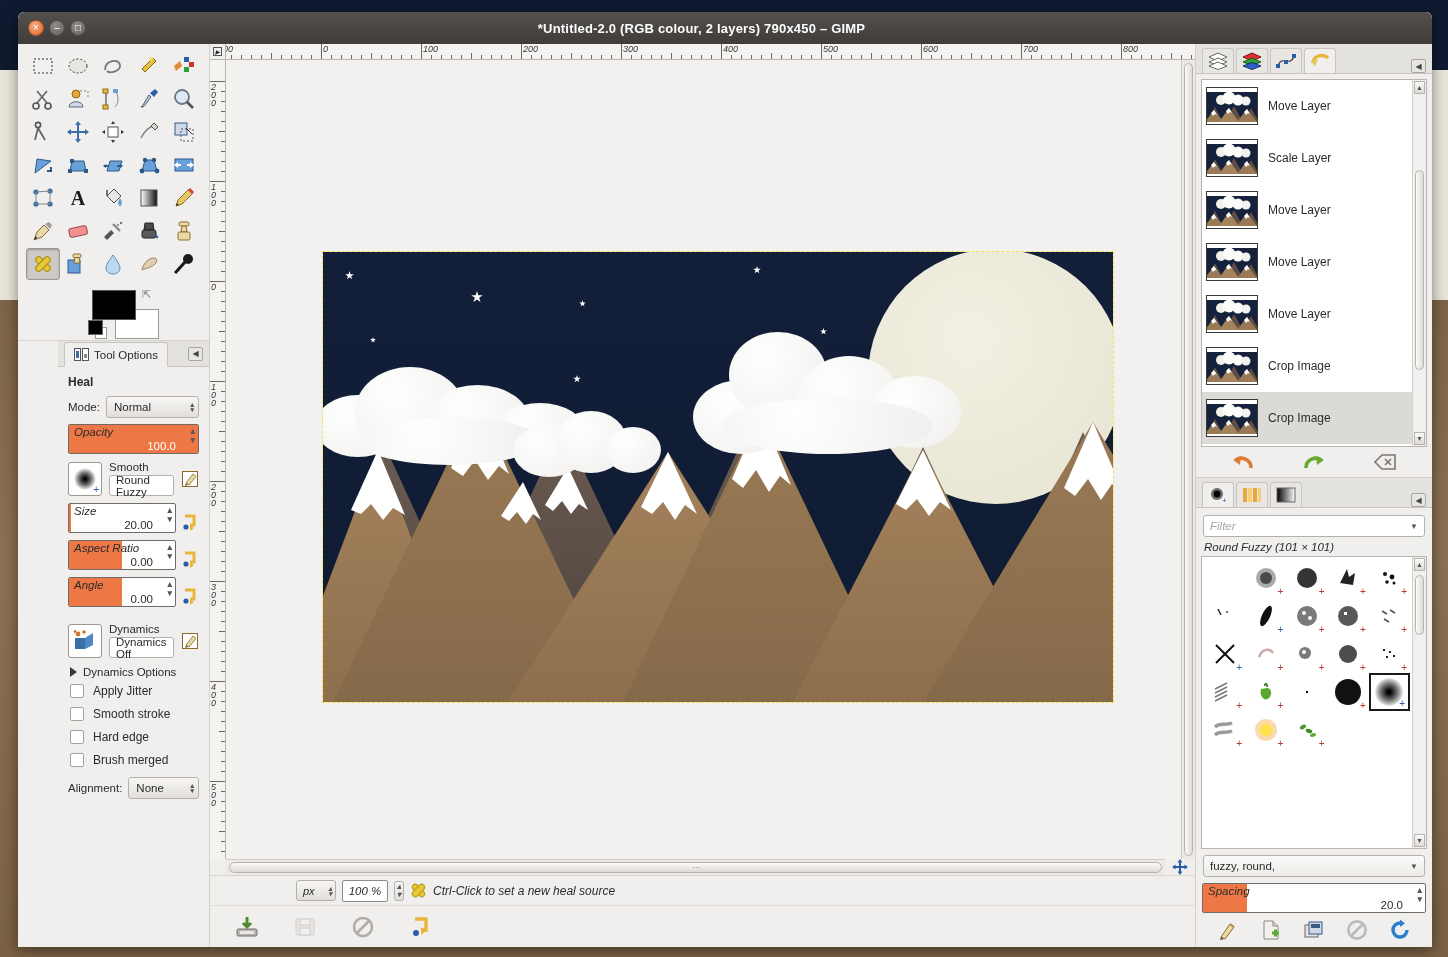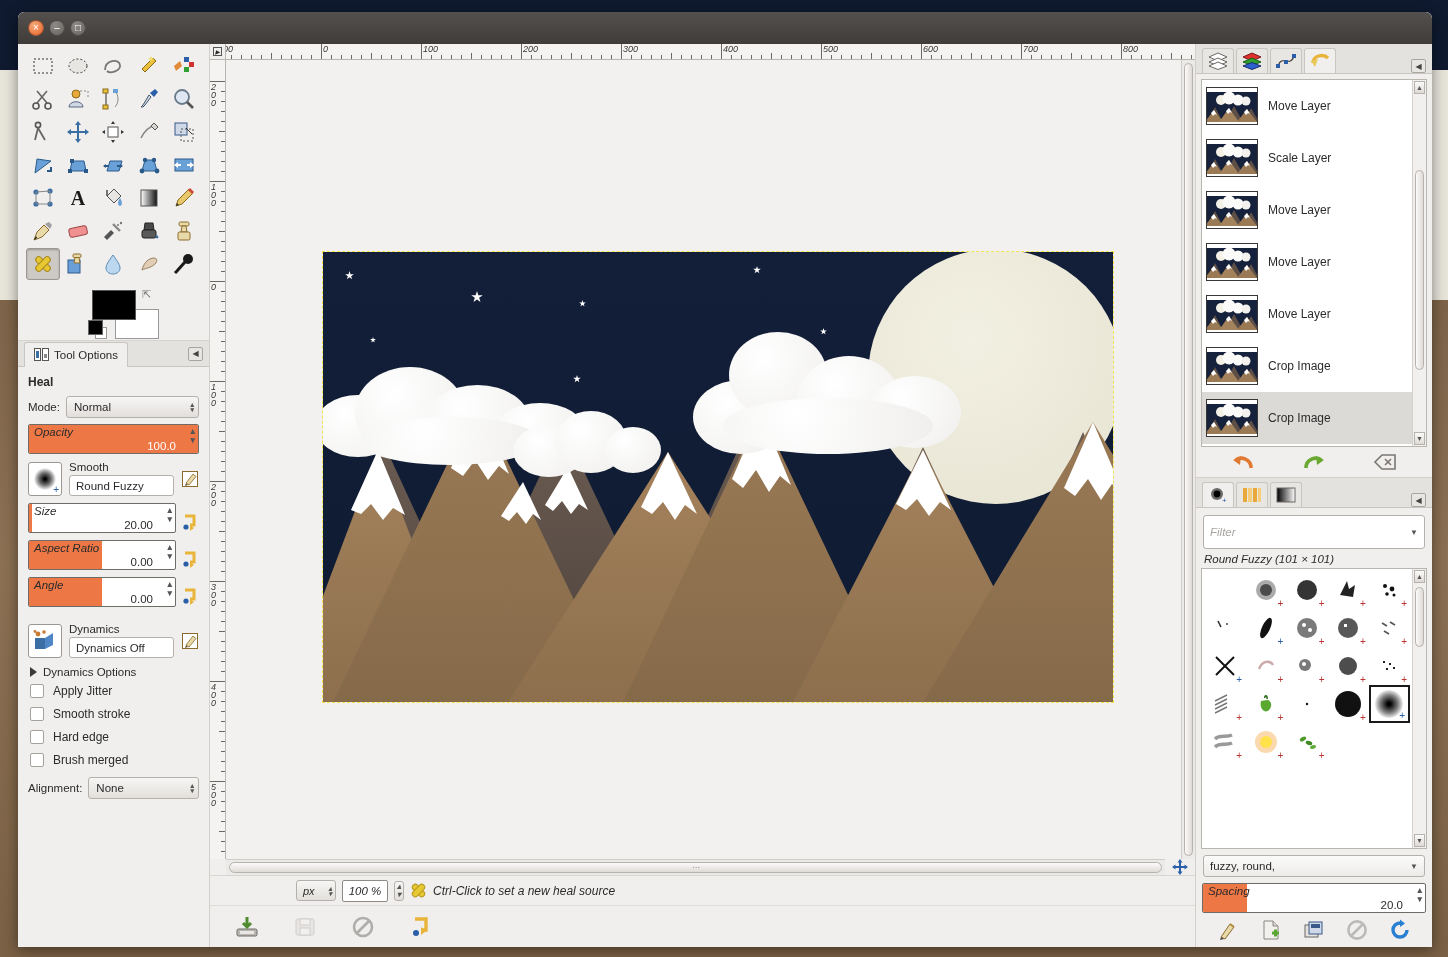--- a/index.html
+++ b/index.html
@@ -54,21 +54,21 @@
   .fgbg-bg { position:absolute; left:97px; top:27px; width:44px; height:30px;
     background:#fff; border:1px solid #999; }
   .fgbg-small { position:absolute; left:70px; top:38px; width:15px;height:15px;
     background:#000; border:1px solid #666; }
   .fgbg-small2 { position:absolute; left:77px; top:45px; width:12px;height:12px;
     background:#fff; border:1px solid #999; }
   .fgbg-swap { position:absolute; left:124px; top:6px; font-size:11px; color:#777; }
 
   
   #tool-options { flex:1; background:#f0efee; border-top:1px solid #d7d4d0;
-    display:flex; flex-direction:column; }
+    display:flex; flex-direction:column;padding-left:40px; }
   .dock-tabs { display:flex; align-items:center; height:26px; padding-left:6px;
     border-bottom:1px solid #c9c6c2; background:#e4e2df; position:relative;}
   .dock-tab { display:flex; align-items:center; gap:5px; height:25px; padding:0 9px;
     background:#f0efee; border:1px solid #c9c6c2; border-bottom:none;
     border-radius:3px 3px 0 0; font-size:11.5px; margin-top:1px;}
   .dock-menu-btn { position:absolute; right:6px; width:15px;height:14px; border:1px solid #a9a6a2;
     background:#e8e6e3; border-radius:2px; font-size:8px; display:flex;
     align-items:center; justify-content:center; color:#444;}
   .opt-body { padding:8px 10px 6px 10px; overflow:hidden; }
   .opt-title { font-weight:bold; font-size:12px; margin-bottom:7px;}
@@ -187,21 +187,21 @@
   .hscrollbar { width:14px; background:#f2f0ee; border-left:1px solid #d4d1cd; position:relative;}
   .hscrollbar .arrow { position:absolute; left:1px; right:1px; height:13px;
     background:linear-gradient(180deg,#fbfbfa,#dedad6); border:1px solid #b6b3af;
     display:flex;align-items:center;justify-content:center; font-size:7px; color:#555;}
   .hscrollbar .hthumb2 { position:absolute; left:2px; right:2px; top:90px; height:200px;
     background:linear-gradient(90deg,#fbfbfa,#dedad6); border:1px solid #b6b3af;
     border-radius:6px;}
   .hist-btns { display:flex; justify-content:space-around; align-items:center; height:30px;
     padding:0 12px; }
   .brush-panel { flex:1; display:flex; flex-direction:column; border-top:1px solid #d3d0cc;}
-  .filter-box { height:34px; margin:7px 7px 0 7px; background:#fff; border:1px solid #b4b1ad;
+  .filter-box { height:22px; margin:7px 7px 0 7px; background:#fff; border:1px solid #b4b1ad;
     border-radius:3px; display:flex; align-items:center; padding:0 6px; font-size:11.5px;
     color:#a8a5a1; font-style:italic; }
   .filter-box .caret { margin-left:auto; font-size:8px; color:#555; font-style:normal;}
   .brush-name { font-size:11.5px; font-style:italic; padding:4px 0 3px 8px; }
   .brush-grid-wrap { flex:1; background:#fff; border:1px solid #b9b6b2; margin:0 5px;
     display:flex; overflow:hidden;}
   .brush-grid { flex:1; display:grid; grid-template-columns:repeat(5,1fr);
     grid-auto-rows:38px; padding:2px; }
   .bcell { position:relative; display:flex;align-items:center;justify-content:center; }
   .bcell .bplus { position:absolute; right:3px; bottom:1px; color:#b33; font-size:10px;
@@ -228,20 +228,21 @@
   <div id="titlebar">
     <div class="wbtn close">
       <span>×</span>
     </div>
     <div class="wbtn min">
       <span>–</span>
     </div>
     <div class="wbtn max">
       <span>□</span>
     </div>
+    <div id="win-title">*Untitled-2.0 (RGB colour, 2 layers) 790x450 – GIMP</div>
   </div>
 
   <div id="body-row">
 
     <div id="toolbox">
       <div id="tool-grid">
           <div class="tool">
             <svg viewBox="0 0 24 24">
               <rect x="3" y="5" width="18" height="14" fill="#f2f0ee" stroke="#333" stroke-dasharray="2 2"></rect>
             </svg>

